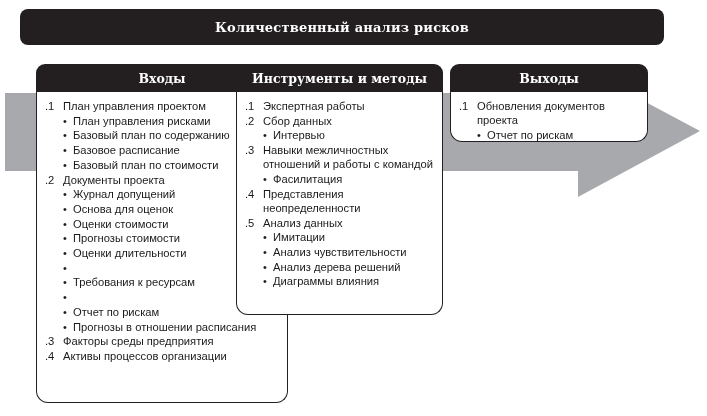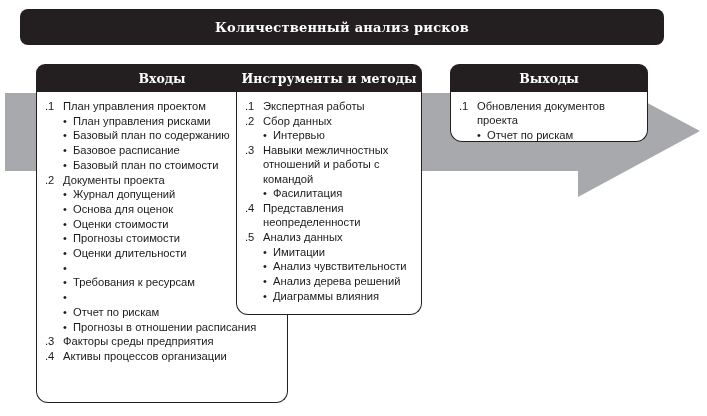--- a/index.html
+++ b/index.html
@@ -228,21 +228,21 @@
           </li>
           <li class="item1">
             <span class="num">.4</span>
             <span class="txt">Активы процессов организации</span>
           </li>
         </ul>
       </div>
     </div>
   </div>
 
-  <div class="column" style="left:236px; top:64px; width:186px;">
+  <div class="column" style="left:236px; top:64px; width:207px;">
     <div class="col-header">
       <span class="col-header-text">Инструменты и методы</span>
     </div>
     <div class="col-body" style="height:224px;">
       <div class="col-body-inner">
         <ul class="lvl1">
 
           <li class="item1">
             <span class="num">.1</span>
             <span class="txt">Экспертная работы</span>

